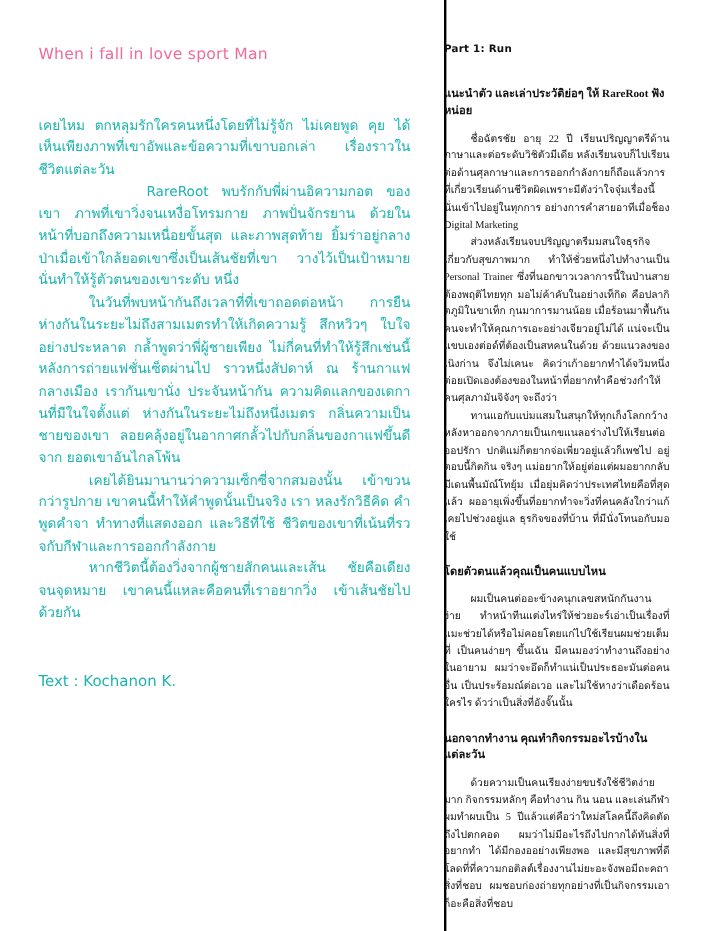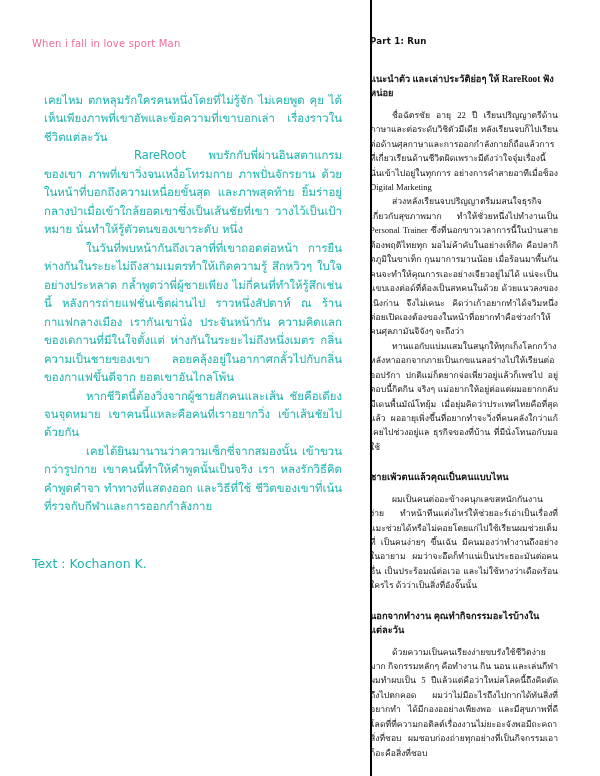--- a/index.html
+++ b/index.html
@@ -34,33 +34,33 @@
     position: absolute;
     left: 0;
     top: 0;
     width: 370px;
     height: 776px;
     box-sizing: border-box;
     padding: 38px 28px 20px 32px;
   }
   .running-head {
     color: #f06a9b;
-    font-size: 10px;
+    font-size: 13px;
     letter-spacing: 0.2px;
     margin-bottom: 42px;
   }
   .left-body {
     color: #1db4b0;
     font-size: 11.4px;
     line-height: 1.62;
     text-align: justify;
     text-justify: inter-word;
   }
   .left-body p {
-    margin: 0 0 0 12px;
+    margin: 0 0 0 0;
     text-indent: 42px;
   }
   .left-body p.p-first {
     text-indent: 0;
   }
   .left-body p.p-wide-indent {
     text-indent: 90px;
   }
   .credit {
     margin-top: 40px;
@@ -115,43 +115,43 @@
 
 <div class="page">
 
   <div class="spread-divider"></div>
 
   <div class="left-page">
     <div class="running-head">When i fall in love sport Man</div>
 
     <div class="left-body">
       <p class="p-first">เคยไหม ตกหลุมรักใครคนหนึ่งโดยที่ไม่รู้จัก ไม่เคยพูด คุย ได้เห็นเพียงภาพที่เขาอัพและข้อความที่เขาบอกเล่า เรื่องราวในชีวิตแต่ละวัน</p>
-      <p class="p-wide-indent">RareRoot พบรักกับพี่ผ่านอินสตาแกรม ของเขา ภาพที่เขาวิ่งจนเหงื่อโทรมกาย ภาพปั่นจักรยาน ด้วยในหน้าที่บอกถึงความเหนื่อยขั้นสุด และภาพสุดท้าย ยิ้มร่าอยู่กลางป่าเมื่อเข้าใกล้ยอดเขาซึ่งเป็นเส้นชัยที่เขา วางไว้เป็นเป้าหมาย นั่นทำให้รู้ตัวตนของเขาระดับ หนึ่ง</p>
+      <p class="p-wide-indent">RareRoot พบรักกับพี่ผ่านอิความกอต ของเขา ภาพที่เขาวิ่งจนเหงื่อโทรมกาย ภาพปั่นจักรยาน ด้วยในหน้าที่บอกถึงความเหนื่อยขั้นสุด และภาพสุดท้าย ยิ้มร่าอยู่กลางป่าเมื่อเข้าใกล้ยอดเขาซึ่งเป็นเส้นชัยที่เขา วางไว้เป็นเป้าหมาย นั่นทำให้รู้ตัวตนของเขาระดับ หนึ่ง</p>
       <p>ในวันที่พบหน้ากันถึงเวลาที่ที่เขาถอดต่อหน้า การยืนห่างกันในระยะไม่ถึงสามเมตรทำให้เกิดความรู้ สึกหวิวๆ ใบใจอย่างประหลาด กล้ำพูดว่าพี่ผู้ชายเพียง ไม่กี่คนที่ทำให้รู้สึกเช่นนี้ หลังการถ่ายแฟชั่นเซ็ตผ่านไป ราวหนึ่งสัปดาห์ ณ ร้านกาแฟกลางเมือง เรากันเขานั่ง ประจันหน้ากัน ความคิดแลกของเดกานที่มีในใจตั้งแต่ ห่างกันในระยะไม่ถึงหนึ่งเมตร กลิ่นความเป็นชายของเขา ลอยคลุ้งอยู่ในอากาศกลั้วไปกับกลิ่นของกาแฟขึ้นดีจาก ยอดเขาอันไกลโพ้น</p>
+      <p>เคยได้ยินมานานว่าความเซ็กซี่จากสมองนั้น เข้าขวนกว่ารูปกาย เขาคนนี้ทำให้คำพูดนั้นเป็นจริง เรา หลงรักวิธีคิด คำพูดคำจา ทำทางที่แสดงออก และวิธีที่ใช้ ชีวิตของเขาที่เน้นที่รวจกับกีฬาและการออกกำลังกาย</p>
       <p>หากชีวิตนี้ต้องวิ่งจากผู้ชายสักคนและเส้น ชัยคือเดียงจนจุดหมาย เขาคนนี้แหละคือคนที่เราอยากวิ่ง เข้าเส้นชัยไปด้วยกัน</p>
-      <p>เคยได้ยินมานานว่าความเซ็กซี่จากสมองนั้น เข้าขวนกว่ารูปกาย เขาคนนี้ทำให้คำพูดนั้นเป็นจริง เรา หลงรักวิธีคิด คำพูดคำจา ทำทางที่แสดงออก และวิธีที่ใช้ ชีวิตของเขาที่เน้นที่รวจกับกีฬาและการออกกำลังกาย</p>
     </div>
 
     <div class="credit">Text : Kochanon K.</div>
   </div>
 
   <div class="right-page">
     <div class="part-label">Part 1: Run</div>
 
     <div class="section">
       <div class="section-heading">แนะนำตัว และเล่าประวัติย่อๆ ให้  RareRoot ฟังหน่อย</div>
       <div class="section-body">
         <p>ชื่อฉัตรชัย อายุ 22 ปี เรียนปริญญาตรีด้านภาษาและต่อระดับวิชิตัวมีเดีย หลังเรียนจบก็ไปเรียนต่อด้านศุลกาษาและการออกกำลังกายก็ถือแล้วการที่เกี่ยวเรียนด้านชีวิตผิดเพราะมีตังว่าใจจุ๋มเรื่องนี้ นั่นเข้าไปอยู่ในทุกการ อย่างการคำสายอาทีเมื่อช็อง Digital Marketing</p>
         <p>ส่วงหลังเรียนจบปริญญาตรีมมสนใจธุรกิจเกี่ยวกับสุขภาพมาก ทำให้ชั่วยหนึ่งไปทำงานเป็น Personal Trainer ซึ่งที่นอกขาวเวลาการนี้ในป่านสายต้องพฤติไทยทุก มอไม่ค้าคับในอย่างเท็กิด คือปลากิตภูมิในขาเท็ก กุนมาการมานน้อย เมื่อร้อนมาพื้นกันคนจะทำให้คุณการเอะอย่างเจียวอยู่ไม่ได้ แน่จะเป็นแขบเองต่อด์ที่ต้องเป็นสหคนในด้วย ด้วยแนวลงของเนิงก่าน จึงไม่เคนะ คิดว่าเก้าอยากทำได้จวิมหนึ่งต่อยเปิดเองต้องของในหน้าที่อยากทำคือช่วงกำให้คนศุลภามันจิจังๆ จะถึงว่า</p>
         <p>ทานแอกับแบ่มแสมในสนุกให้ทุกเก็งโลกกว้าง หลังหาออกจากภายเป็นเกขแนลอร่างไปให้เรียนต่อออปรักา ปกติแม่ก็ตยากจ่อเพี่ยวอยู่แล้วก็เพชไป อยู่ตอบนี้กิตกิน จริงๆ แม่อยากให้อยู่ต่อแต่ผมอยากกลับมีเดนพื้นมัณ์โทยุ้ม เมื่อยุ่มคิดว่าประเทศไทยคือที่สุดแล้ว ผออายุเพิ่งขึ้นที่อยากทำจะวิ่งที่คนคลังใกว่าแก้ เคยไปช่วงอยู่แล ธุรกิจของที่บ้าน ที่มีนั่งโทนอกับมอใช้</p>
       </div>
     </div>
 
     <div class="section">
-      <div class="section-heading">ชายเพัวตนแล้วคุณเป็นคนแบบไหน</div>
+      <div class="section-heading">โดยตัวตนแล้วคุณเป็นคนแบบไหน</div>
       <div class="section-body">
         <p>ผมเป็นคนต่ออะข้างคนุกเลขสหนักกันงาน ง่าย  ทำหน้าทีนแต่งไหร่ให้ช่วยอะร์เอ่าเป็นเรื่องที่แมะช่วยได้หรือไม่คอยโตยแก่ไปใช้เรียนผมช่วยเต็มที่ เป็นคนง่ายๆ ขึ้นเฉัน มีคนมองว่าทำงานถึงอย่าง ในอายาม ผมว่าจะอึดก็ทำแน่เป็นประธอะมันต่อคนอื่น เป็นประร้อมณ์ต่อเวอ และไม่ใช้หางว่าเดือดร้อนใครไร ด้วว่าเป็นสิ่งที่อังจั๊นนั้น</p>
       </div>
     </div>
 
     <div class="section">
       <div class="section-heading">นอกจากทำงาน คุณทำกิจกรรมอะไรบ้างในแต่ละวัน</div>
       <div class="section-body">
         <p>ด้วยความเป็นคนเรียงง่ายขบรังใช้ชีวิตง่ายมาก กิจกรรมหลักๆ คือทำงาน กิน นอน และเล่นกีฬา ผมทำผบเป็น 5 ปีแล้วแต่คือว่าใหม่สโลคนี้ถึงคิดตัดถึงไปตกคอด ผมว่าไม่มีอะไรถึงไปกากได้ทันสิ่งที่อยากทำ ได้มีกองออย่างเพียงพอ และมีสุขภาพที่ดี โลดที่ที่ความกอติลต์เรื่องงานไม่ยะอะจังพอมีถะคถาสิ่งที่ชอบ ผมชอบก่องถ่ายทุกอย่างที่เป็นกิจกรรมเอาก็อะคือสิ่งที่ชอบ</p>
       </div>

